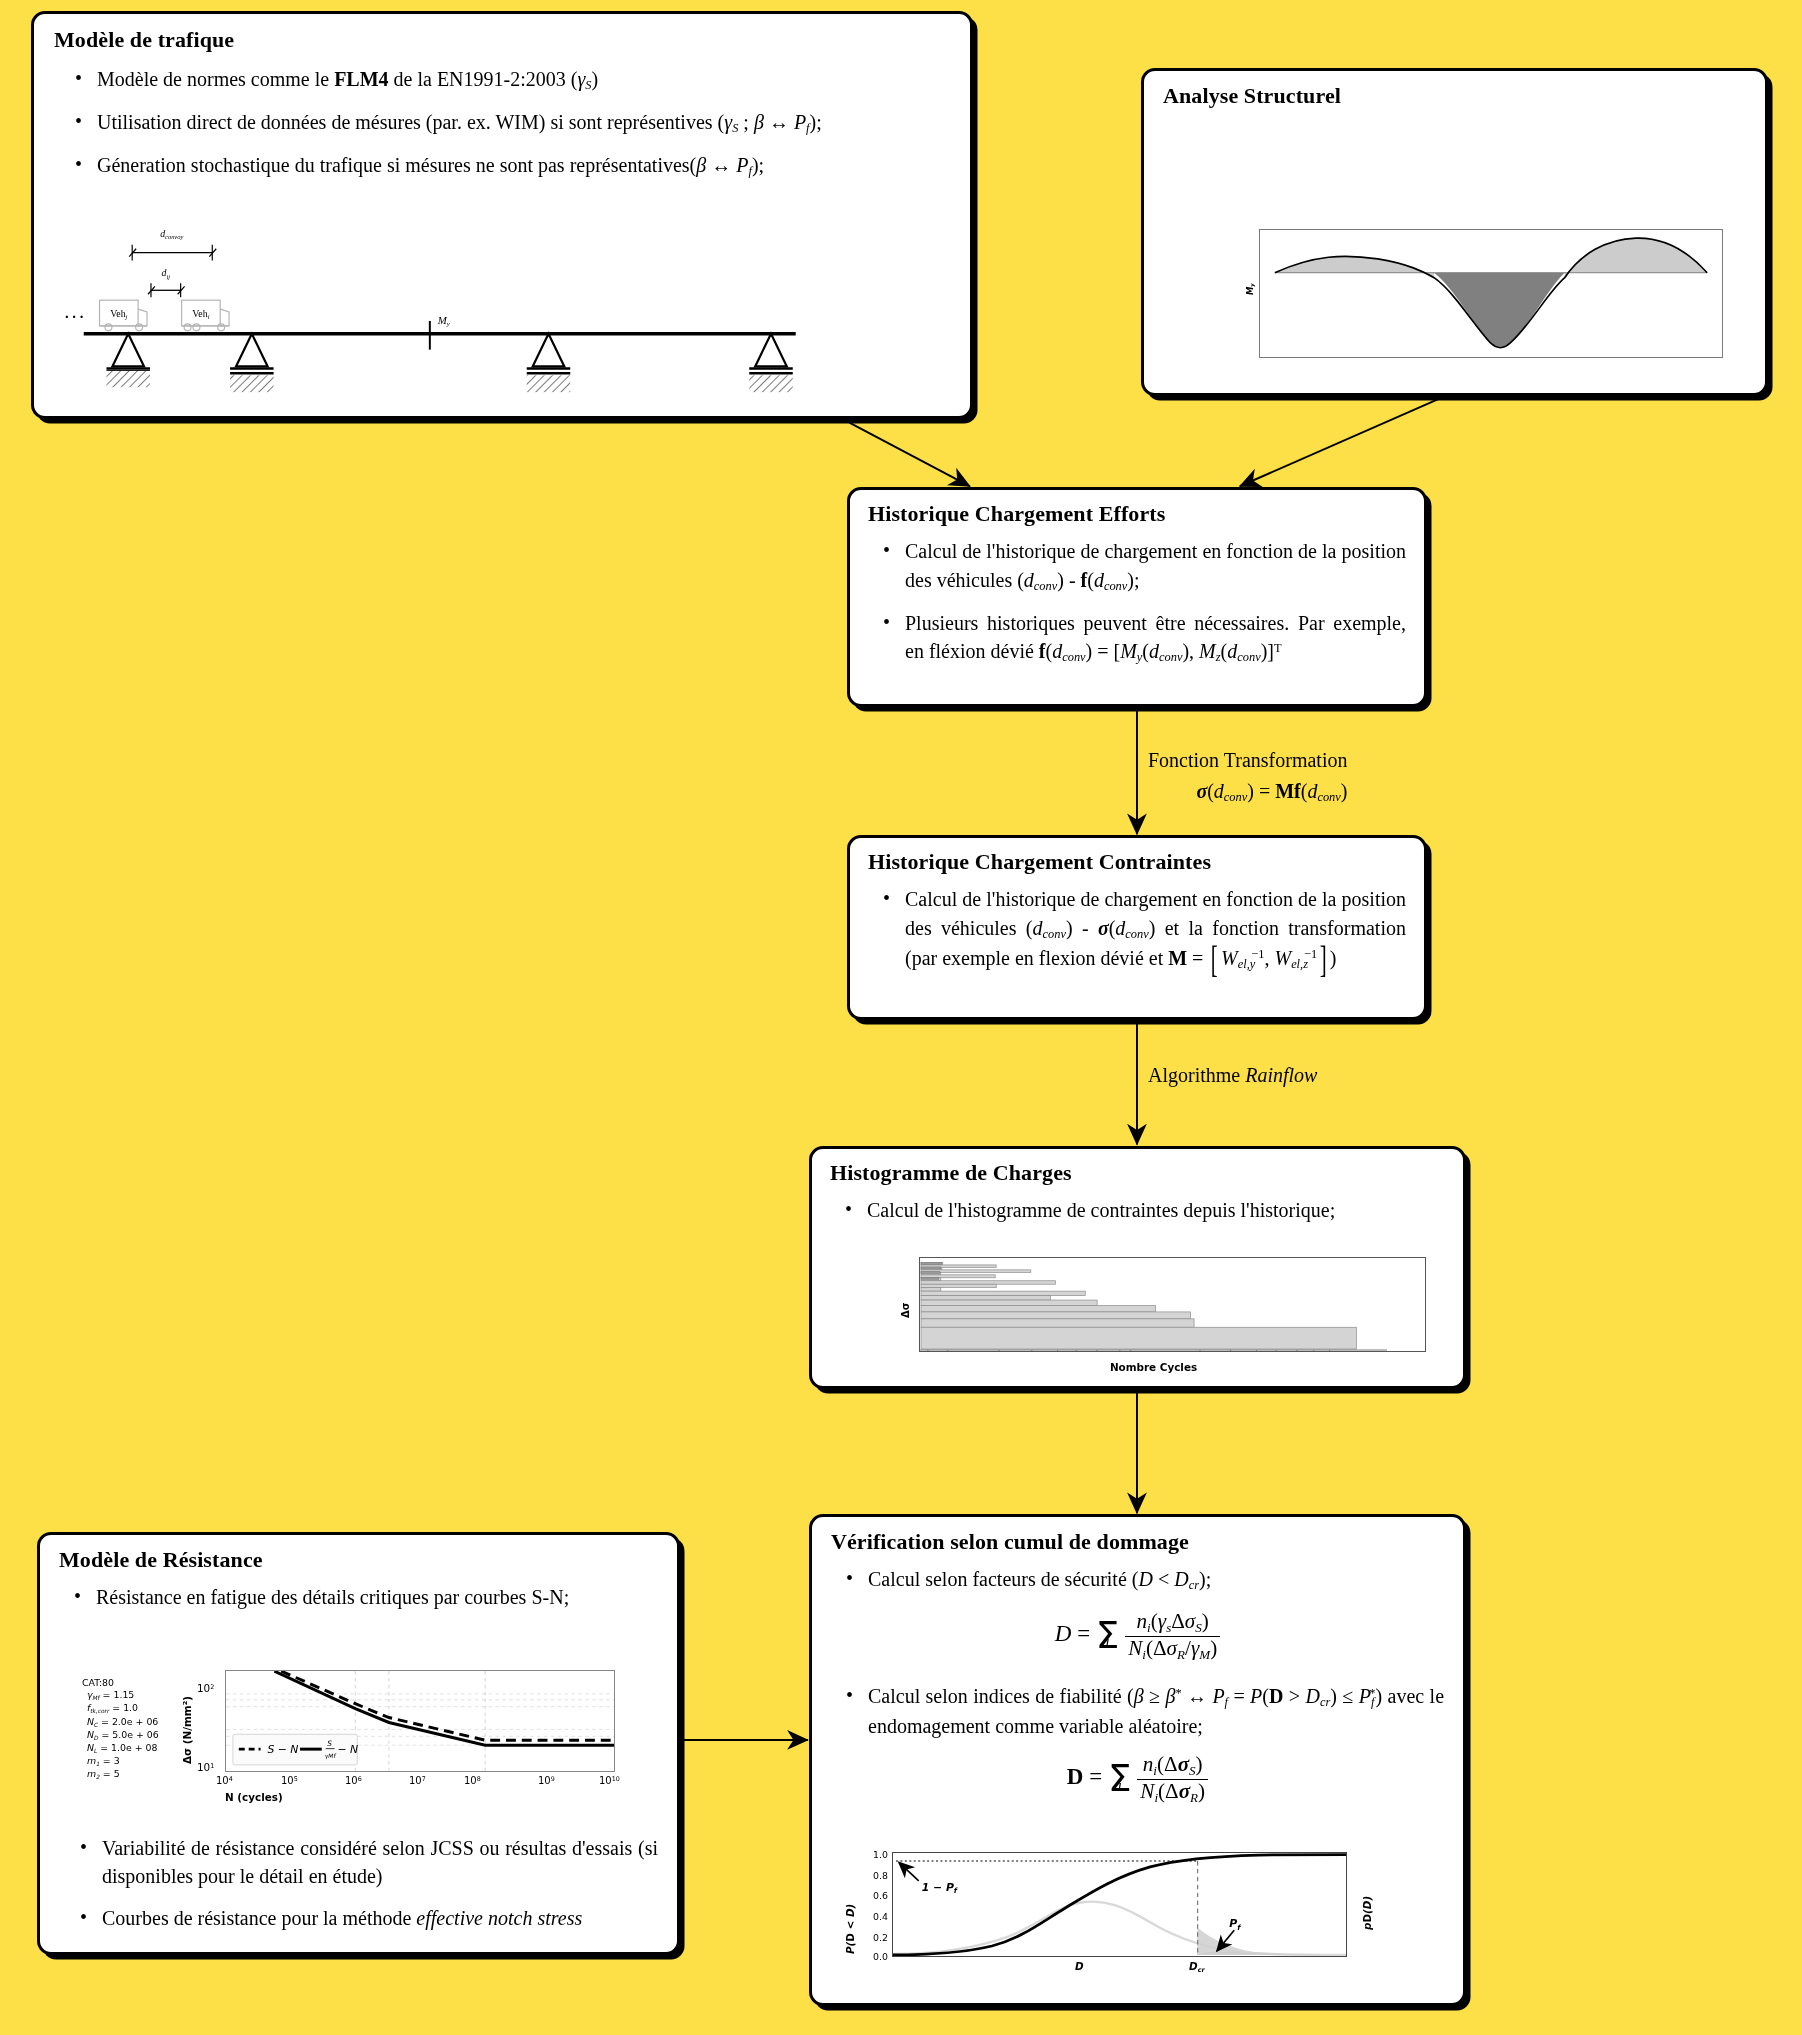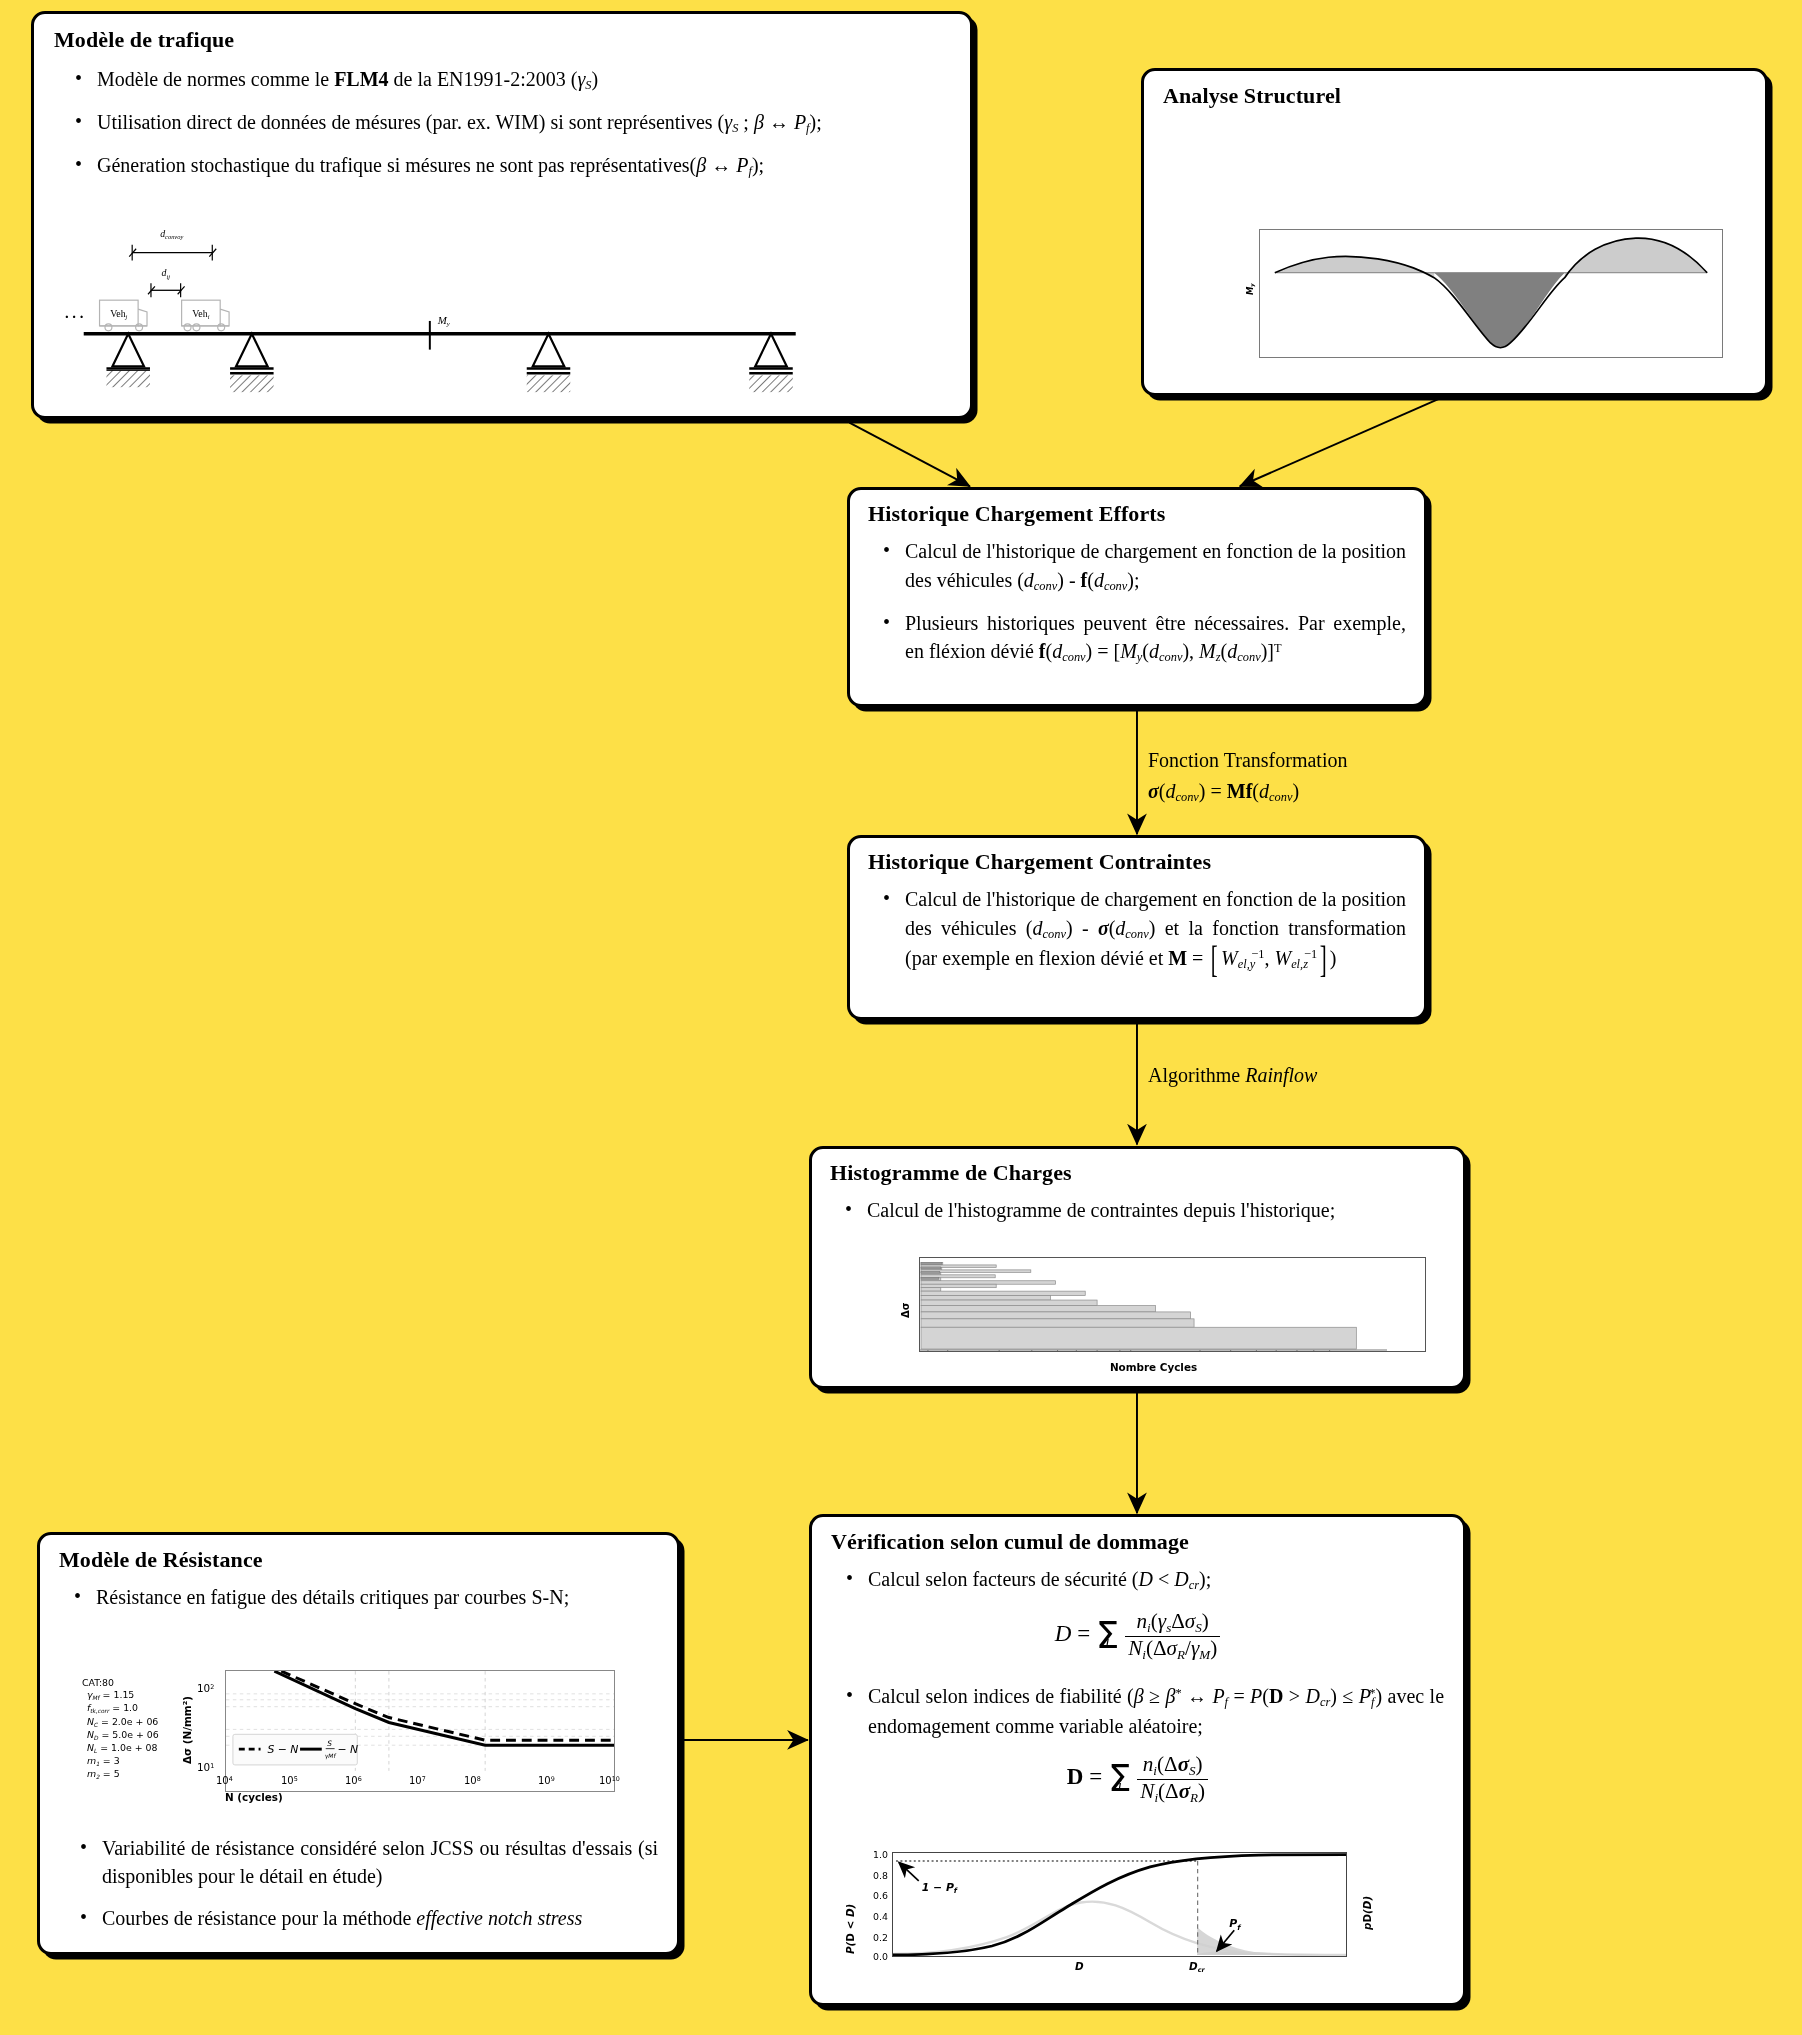--- a/index.html
+++ b/index.html
@@ -28,21 +28,21 @@
   .frac .den{display:block;padding:0 3px;}
   .sum{display:inline-block;position:relative;font-size:1.62em;line-height:.8;
        vertical-align:middle;font-family:"DejaVu Sans",sans-serif;font-weight:400;}
   .sum .lim{position:absolute;left:50%;transform:translateX(-50%);top:1.02em;
             font-size:.40em;font-style:italic;font-family:"Liberation Serif",serif;}
   .eq{font-size:23px;margin:15px 0 5px 0;text-align:center;}
   .bigbr{display:inline-block;font-size:1.9em;vertical-align:middle;line-height:.62;
          font-weight:300;transform:scaleX(.55);}
 
   
-  .elabel{position:absolute;font-size:20px;line-height:1.42;}
+  .elabel{position:absolute;font-size:20px;line-height:1.42;text-align:right;}
 
   
   svg.layer{position:absolute;top:0;left:0;overflow:visible;}
 
   
   .plotbox{position:absolute;border:1px solid #7a7a7a;background:#fff;box-sizing:border-box;}
   .axlab{position:absolute;font-family:"DejaVu Sans",sans-serif;font-weight:bold;}
 </style>
 </head>
 <body>
@@ -320,21 +320,21 @@
       <div style="padding-left:5px;"><i>N<sub style="font-style:italic">L</sub></i> = 1.0e + 08</div>
       <div style="padding-left:5px;"><i>m<sub style="font-style:italic">1</sub></i> = 3</div>
       <div style="padding-left:5px;"><i>m<sub style="font-style:italic">2</sub></i> = 5</div>
     </div>
 
     <div class="axlab" style="left:99px;top:101px;font-size:10.4px;transform:rotate(-90deg);transform-origin:left top;white-space:nowrap;">Δσ (N/mm²)</div>
 
     <div class="axlab" style="left:115px;top:19px;font-size:10.4px;font-weight:normal;">10<sup style="font-size:6.4px;">2</sup></div>
     <div class="axlab" style="left:115px;top:98px;font-size:10.4px;font-weight:normal;">10<sup style="font-size:6.4px;">1</sup></div>
 
-    <div class="plotbox" style="left:143px;top:7px;width:390px;height:122px;border-color:#888;">
+    <div class="plotbox" style="left:143px;top:7px;width:390px;height:102px;border-color:#888;">
       <svg width="388" height="100" viewBox="0 0 786 202">
 
         <g stroke="#d8d8d8" stroke-width="1.6" stroke-dasharray="7,7">
           <line x1="0" y1="46" x2="786" y2="46"></line>
           <line x1="0" y1="58" x2="786" y2="58"></line>
           <line x1="0" y1="72" x2="786" y2="72"></line>
           <line x1="0" y1="118" x2="786" y2="118"></line>
           <line x1="0" y1="132" x2="786" y2="132"></line>
           <line x1="0" y1="150" x2="786" y2="150"></line>
         </g>

